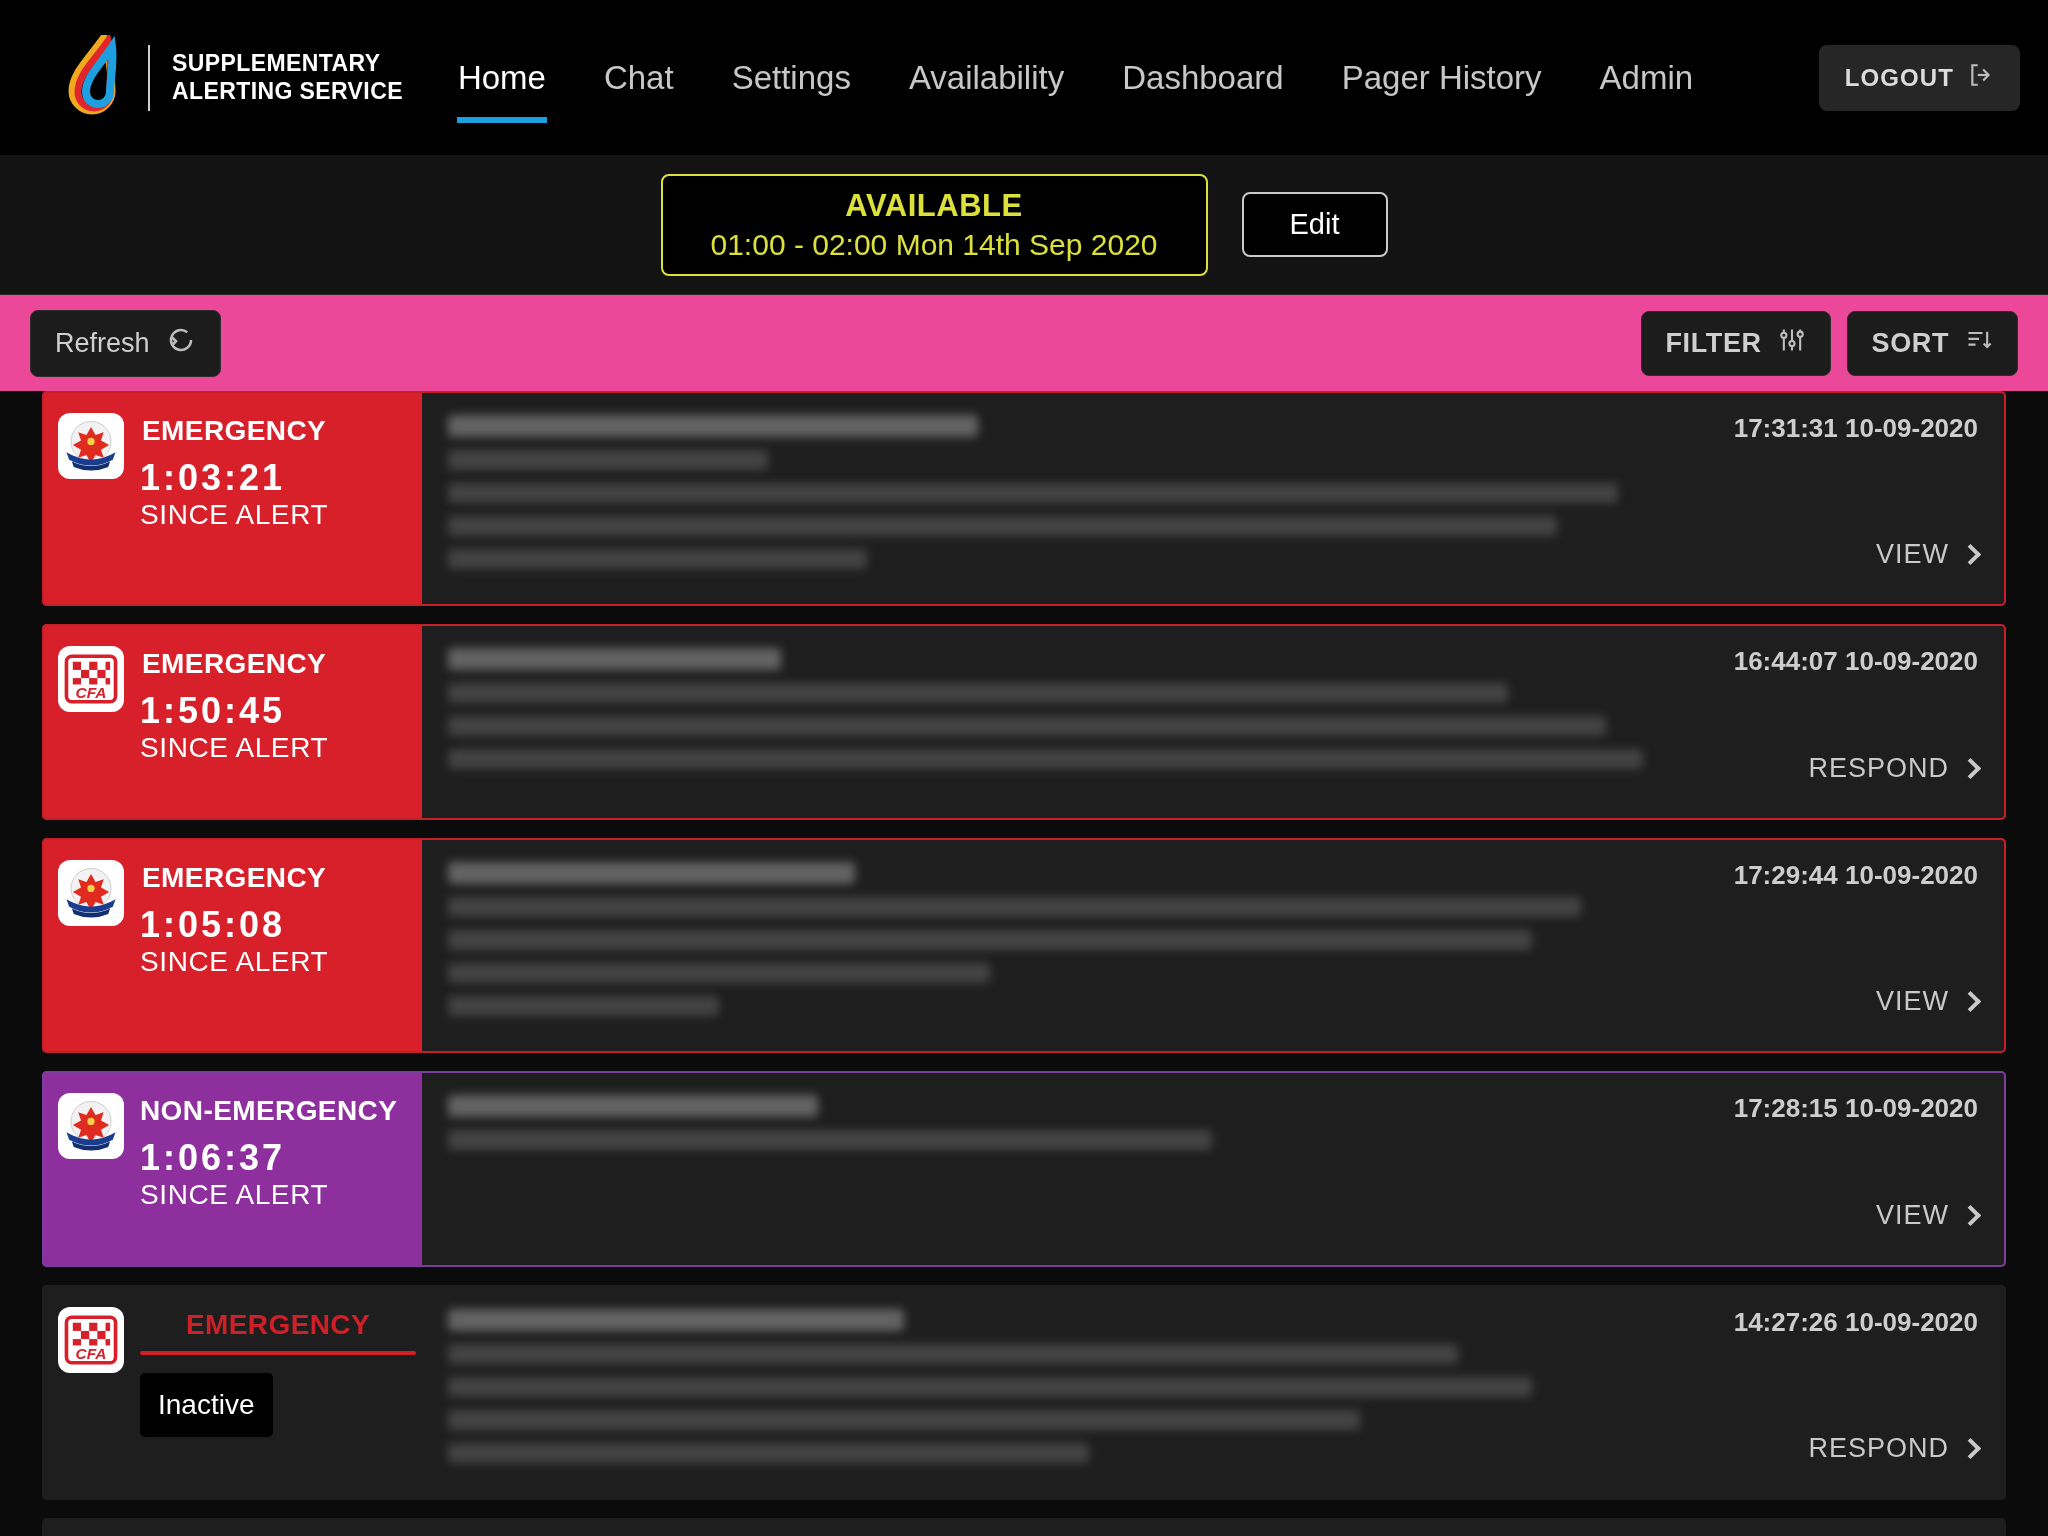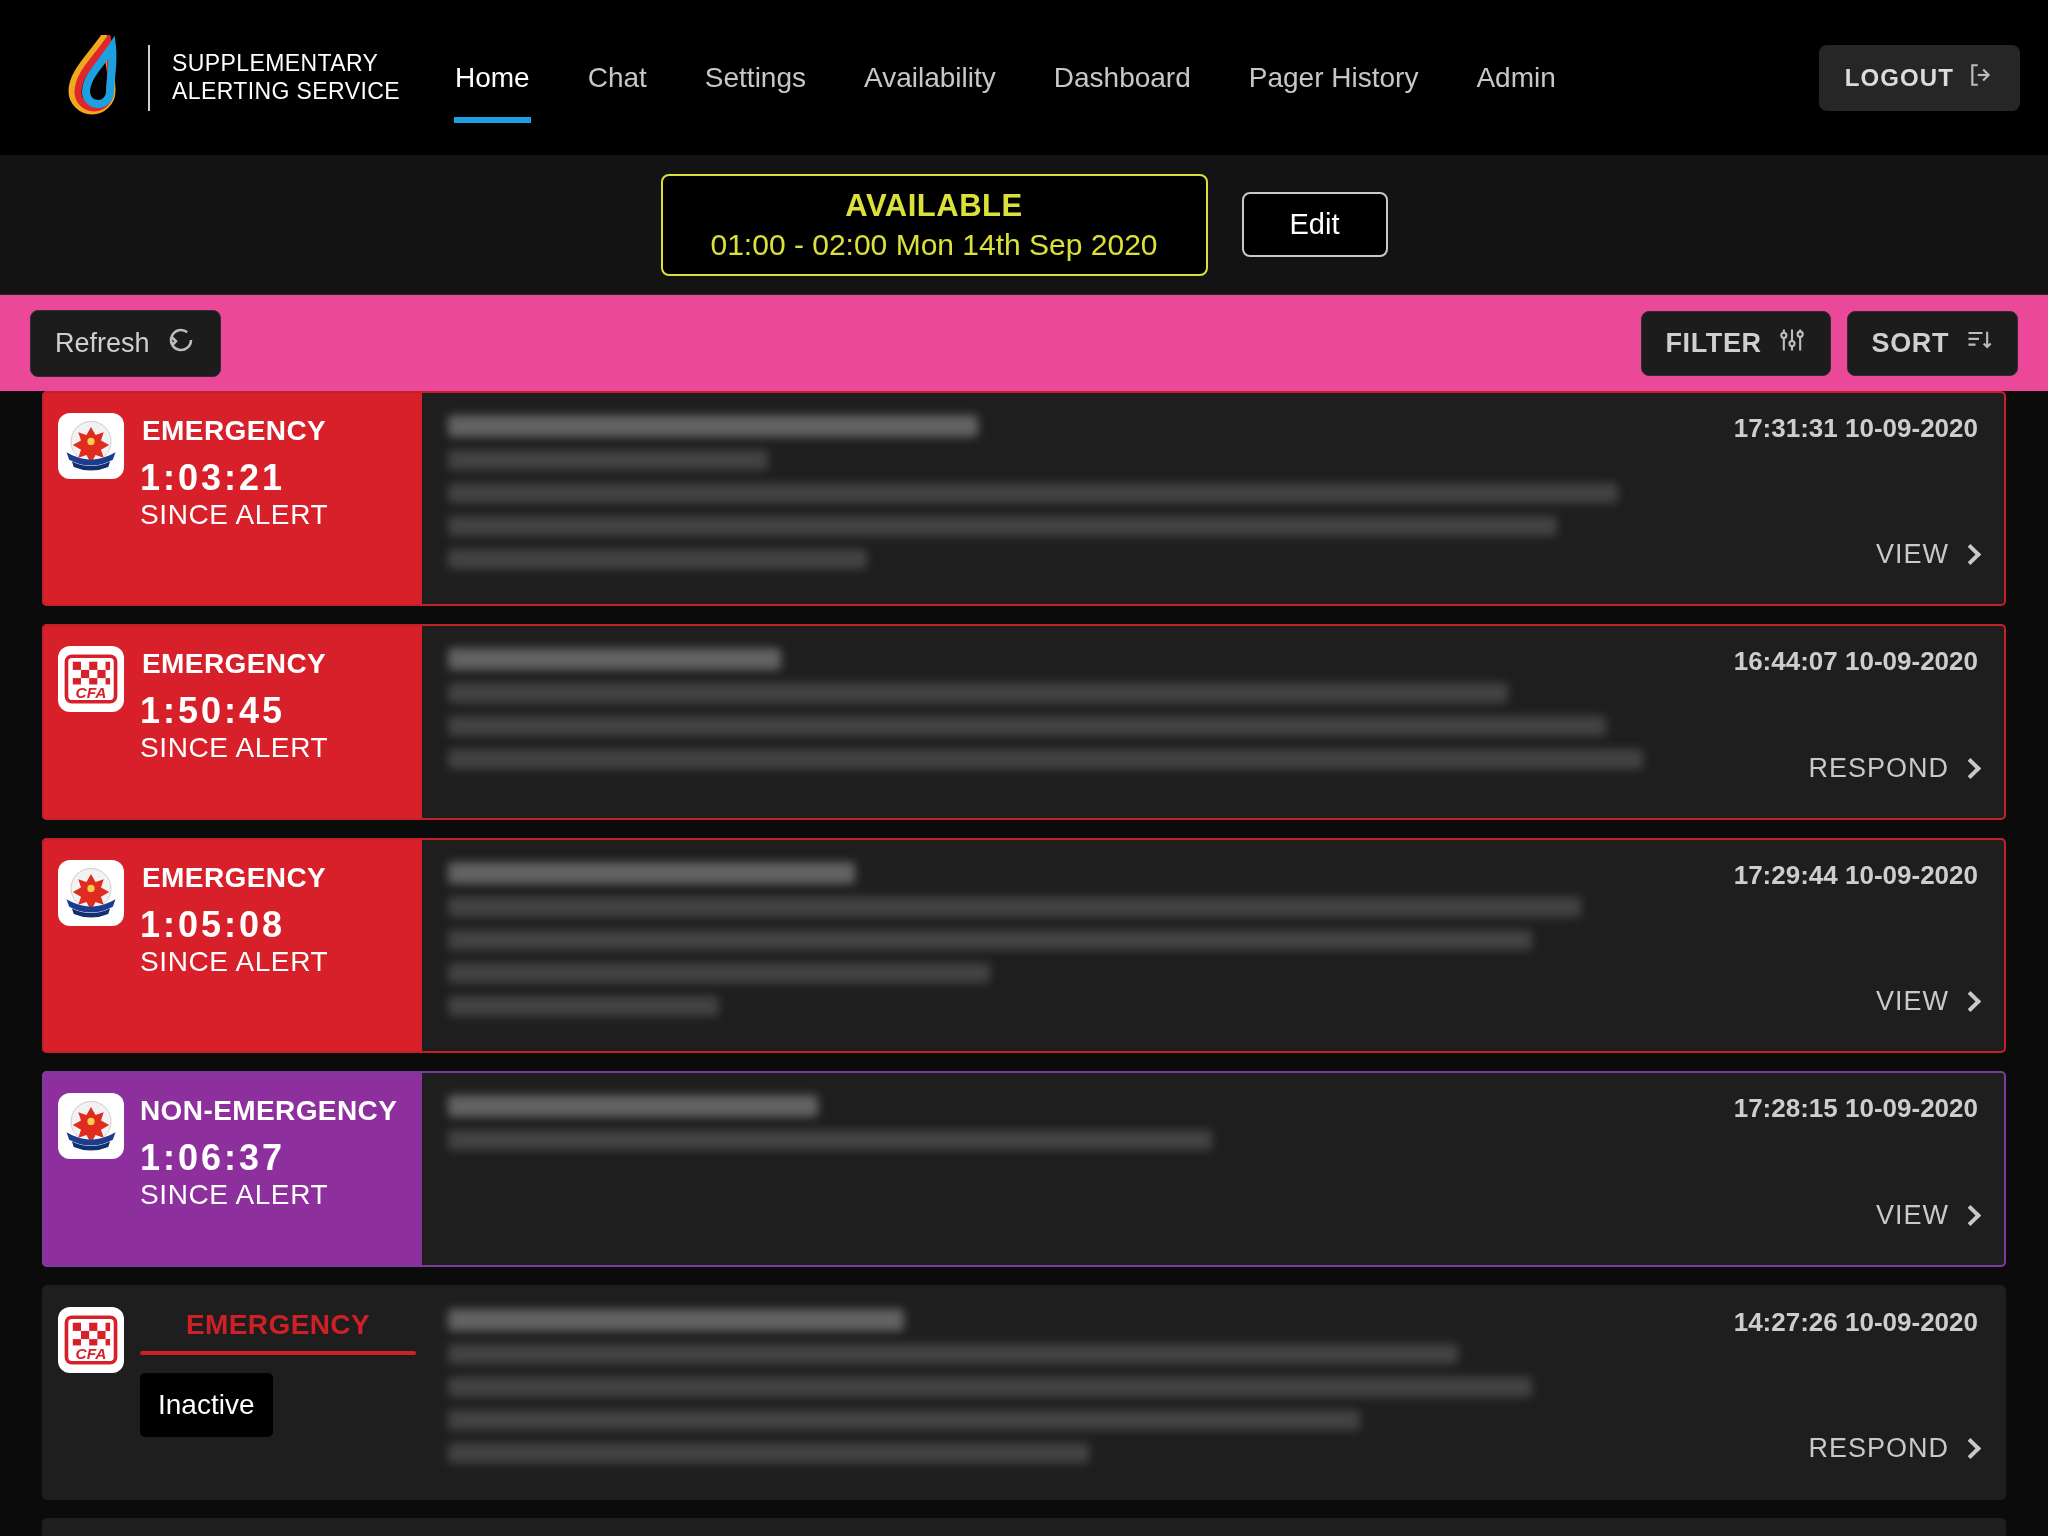--- a/index.html
+++ b/index.html
@@ -19,26 +19,26 @@
     padding: 0 28px 0 60px;
     position: relative;
   }
   .brand { display: flex; align-items: center; flex: 0 0 auto; }
   .logo-mark { width: 62px; height: 86px; position: relative; }
   .brand-divider {
     width: 2px; height: 66px; background: #cfcfcf;
     margin: 0 22px 0 26px;
   }
   .brand-text {
-    color: #fff; font-weight: normal; font-size: 23px;
+    color: #fff; font-weight: bold; font-size: 23px;
     line-height: 1.18; letter-spacing: .4px; white-space: nowrap;
   }
   .navlinks { display: flex; align-items: center; margin-left: 26px; height: 100%; }
   .navlink {
-    color: #c7c7c7; font-size: 28px; padding: 0 29px;
+    color: #c7c7c7; font-size: 33px; padding: 0 29px;
     text-decoration: none; white-space: nowrap;
     height: 100%; display: flex; align-items: center; position: relative;
   }
   .navlink.active { color: #ffffff; }
   .navlink.active::after {
     content: ""; position: absolute; left: 28px; right: 28px; bottom: 32px;
     height: 6px; background: #1e9fe0;
   }
   .logout-btn {
     margin-left: auto;

